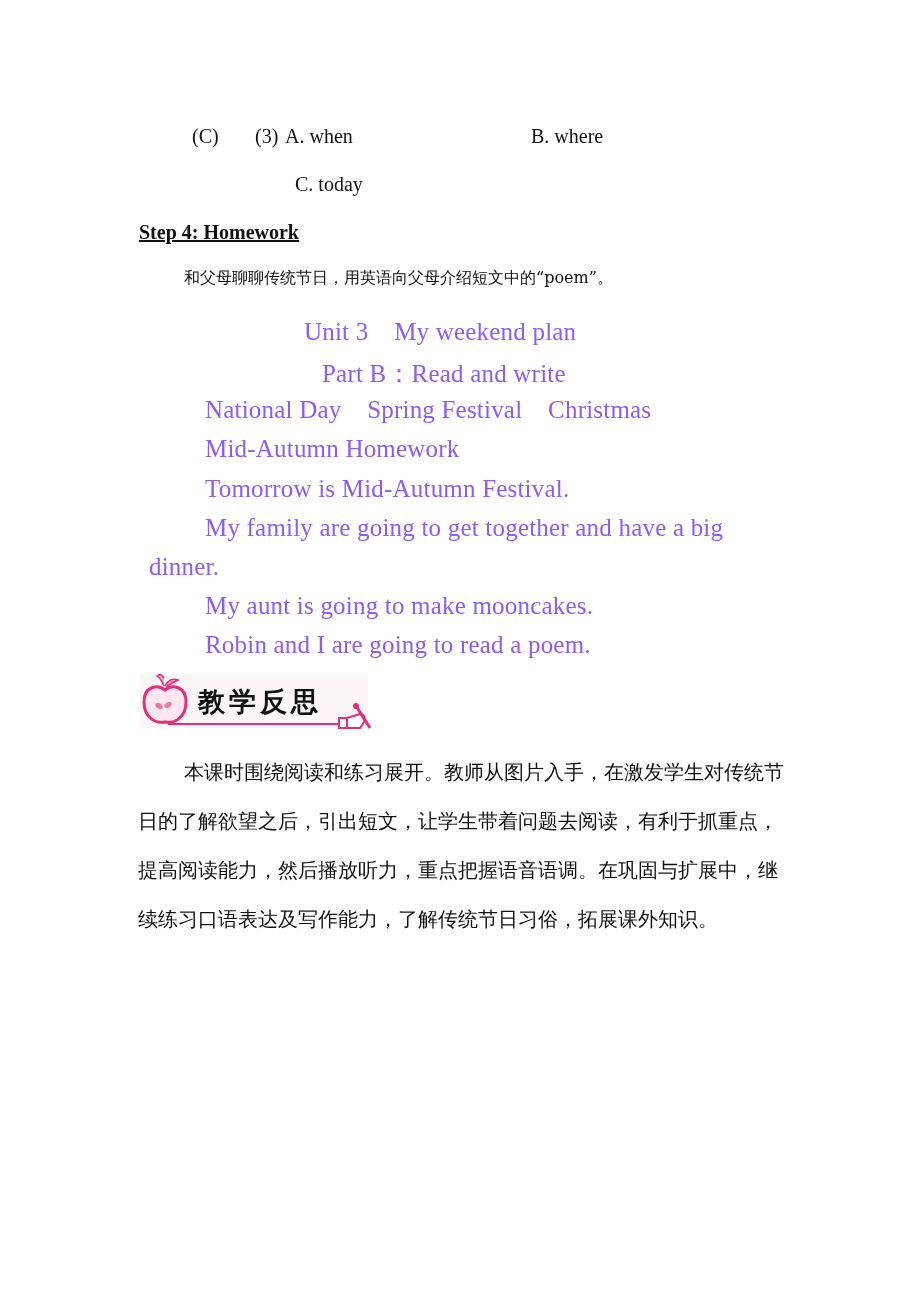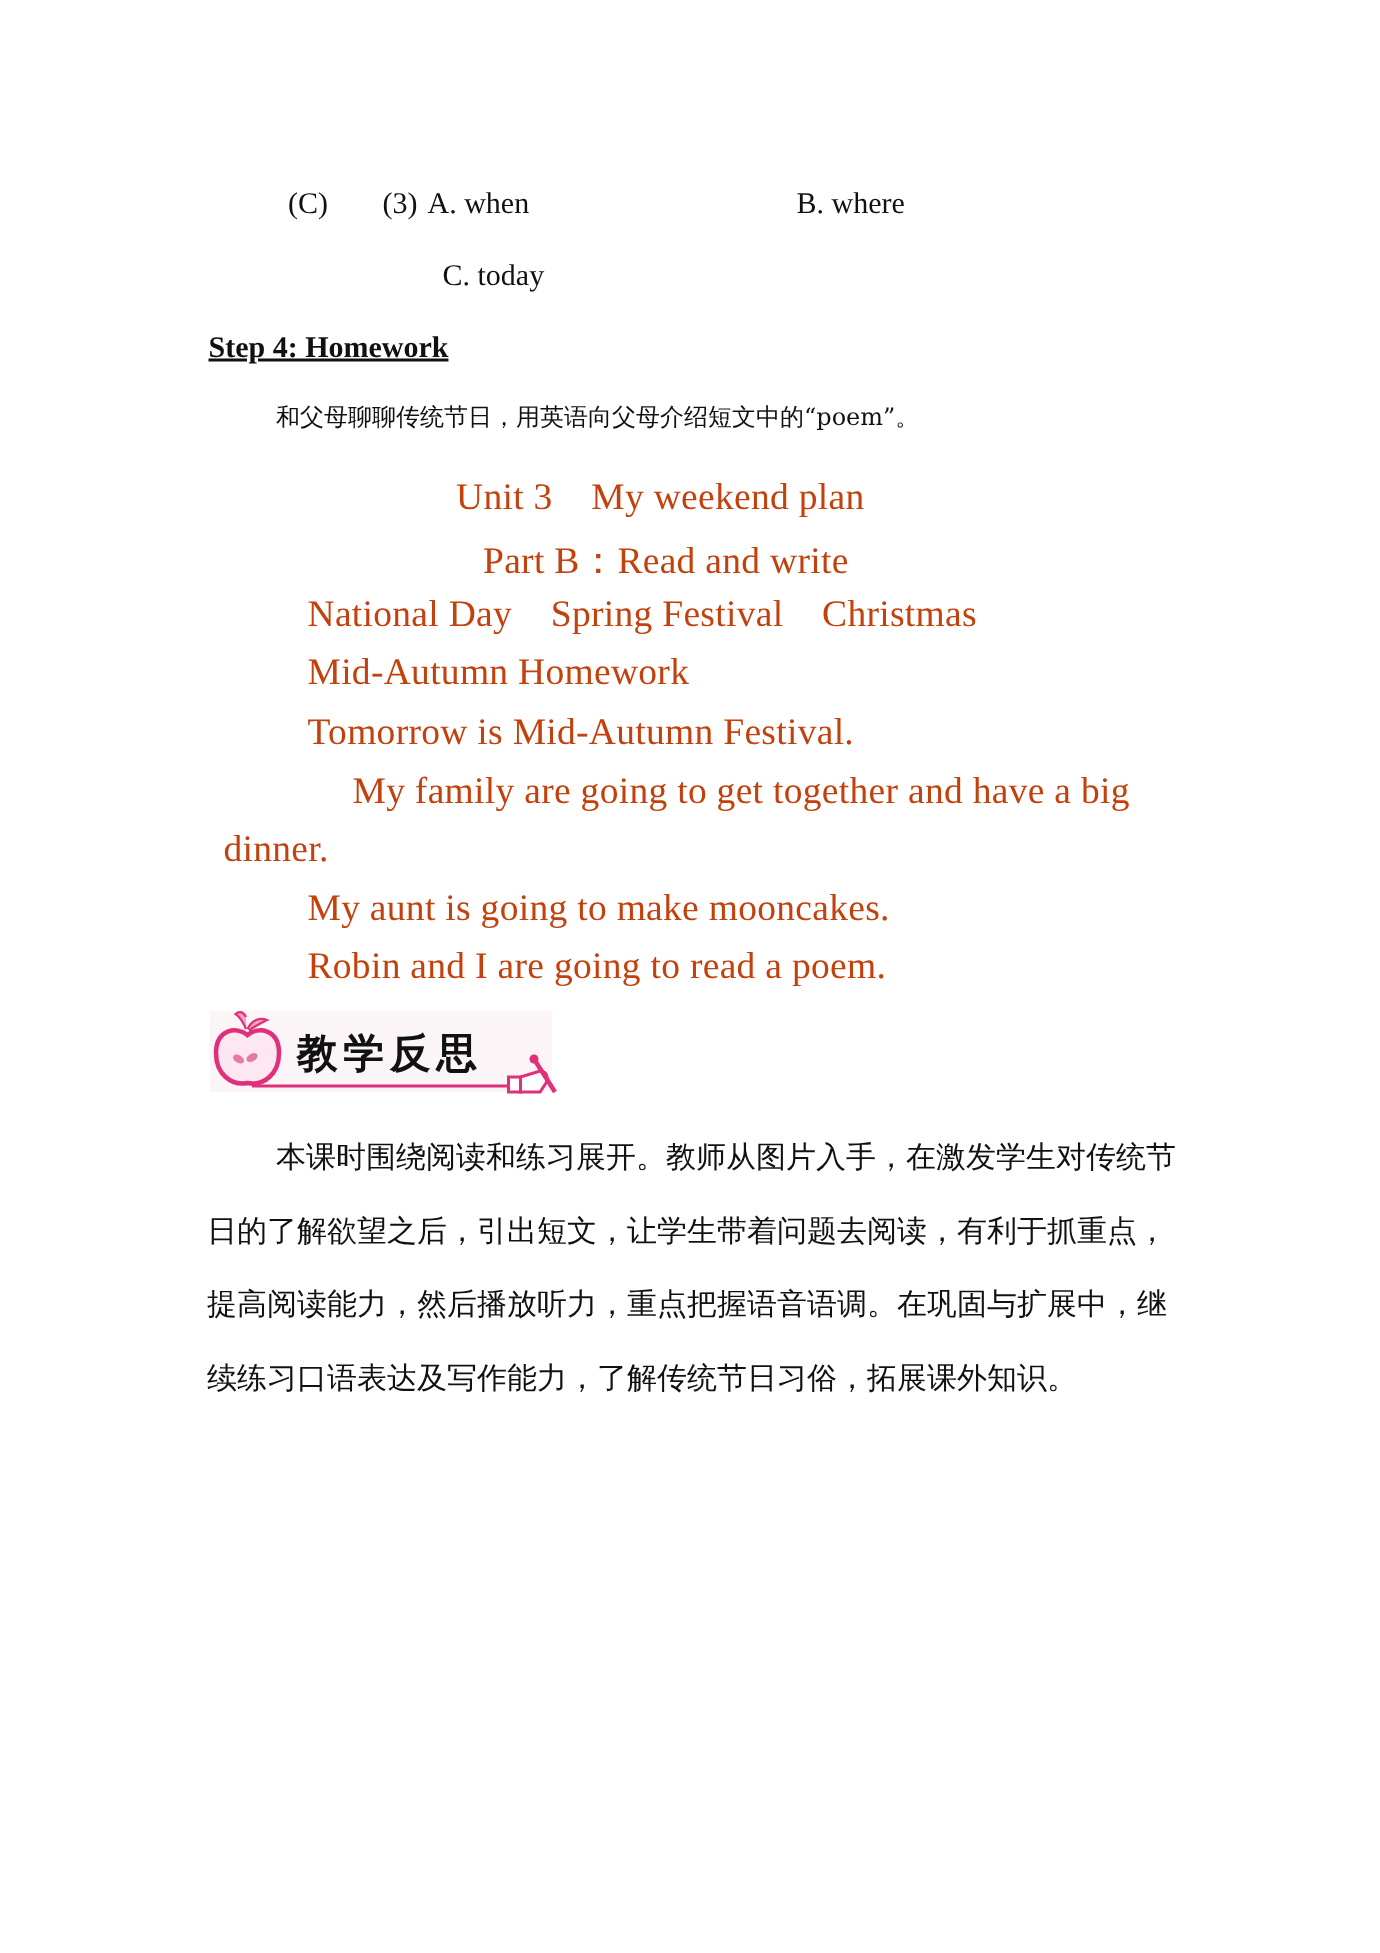--- a/index.html
+++ b/index.html
@@ -1,19 +1,19 @@
 <!DOCTYPE html>
 <html><head>
 <meta charset="utf-8">
 <style>
   html, body { margin: 0; padding: 0; background: #ffffff; }
   body { width: 920px; height: 1302px; position: relative; overflow: hidden; color: #111; }
   .abs { position: absolute; white-space: nowrap; }
   .tnr { font-family: "Liberation Serif", serif; font-size: 20px; }
-  .book { font-family: "Liberation Serif", serif; font-size: 25px; letter-spacing: 0.2px; color: #c2410c; }
+  .book { font-family: "Liberation Serif", serif; font-size: 25px; letter-spacing: 0.2px; color: #8b5cf6; }
   .cjk { font-family: "DejaVu Serif", serif; font-size: 16px; }
   .bold { font-weight: bold; text-decoration: underline; }
   .para { position: absolute; left: 138px; width: 650px; font-family: Liberation Sans, sans-serif; font-size: 20px; line-height: 49px; text-indent: 46px; color: #111; }
   .banner { position: absolute; left: 138px; top: 670px; width: 232px; height: 62px; }
   .banner-title { position: absolute; left: 60px; top: 14px; font-family: Liberation Mono, monospace; font-weight: bold; font-size: 27px; letter-spacing: 4px; color: #111; }
 </style>
 </head>
 <body>
 
 <div class="abs tnr" style="left:192px; top:125px;">(C)</div>
@@ -32,21 +32,21 @@
 </div>
 
 <div class="abs tnr bold" style="left:139px; top:221px;">Step 4: Homework</div>
 <div class="abs cjk" style="left:184px; top:268px;">和父母聊聊传统节日，用英语向父母介绍短文中的“poem”。</div>
 
 <div class="abs book" style="left:304px; top:318px; white-space:pre;">Unit 3    My weekend plan</div>
 <div class="abs book" style="left:322px; top:357px;">Part B：Read and write</div>
 <div class="abs book" style="left:205px; top:396px; white-space:pre;">National Day    Spring Festival    Christmas</div>
 <div class="abs book" style="left:205px; top:435px;">Mid-Autumn Homework</div>
 <div class="abs book" style="left:205px; top:475px;">Tomorrow is Mid-Autumn Festival.</div>
-<div class="abs book" style="left:205px; top:514px;margin-left:30px;">My family are going to get together and have a big</div>
+<div class="abs book" style="left:205px; top:514px;">My family are going to get together and have a big</div>
 <div class="abs book" style="left:149px; top:553px;">dinner.</div>
 <div class="abs book" style="left:205px; top:592px;">My aunt is going to make mooncakes.</div>
 <div class="abs book" style="left:205px; top:631px;">Robin and I are going to read a poem.</div>
 
 <div class="banner">
   <svg width="232" height="62" viewBox="0 0 232 62" style="position:absolute;left:0;top:0;">
     <rect x="2" y="4" width="228" height="54" fill="#fbf5f8"></rect>
     <line x1="30" y1="54" x2="200" y2="54" stroke="#e0307a" stroke-width="2"></line>
   </svg>
   <svg width="50" height="56" viewBox="0 0 50 56" style="position:absolute;left:2px;top:2px;">

